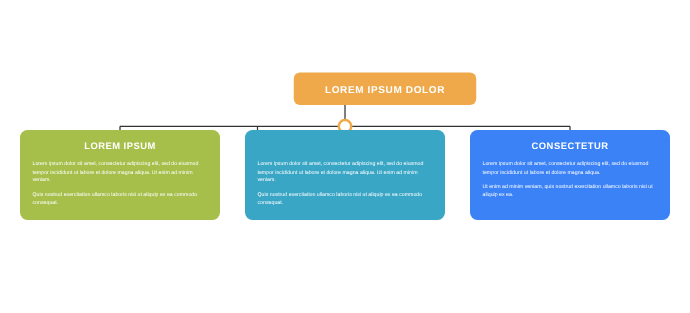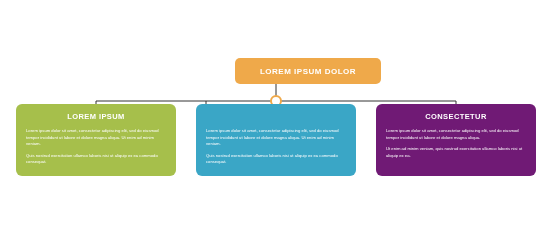--- a/index.html
+++ b/index.html
@@ -81,21 +81,21 @@
     position: absolute;
     top: 104px;
     width: 160px;
     height: 72px;
     border-radius: 6px;
     box-sizing: border-box;
     padding: 0;
   }
   .card-1 { left: 16px;  background: #a6bf4b; }
   .card-2 { left: 196px; background: #3aa6c6; }
-  .card-3 { left: 376px; background: #701a75; }
+  .card-3 { left: 376px; background: #3b82f6; }
 
   .card-title {
     position: absolute;
     left: 0;
     top: 8px;
     width: 100%;
     text-align: center;
     color: #ffffff;
     font-size: 7.5px;
     font-weight: bold;

